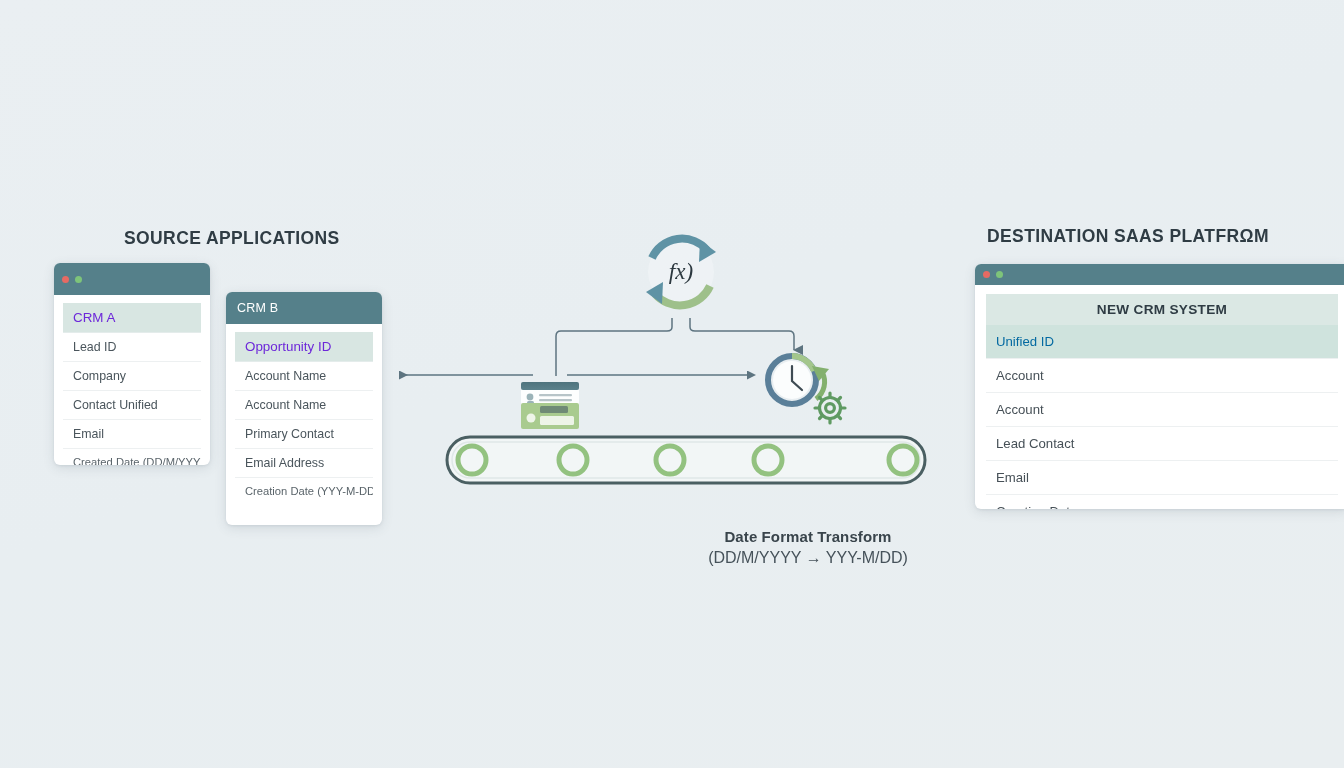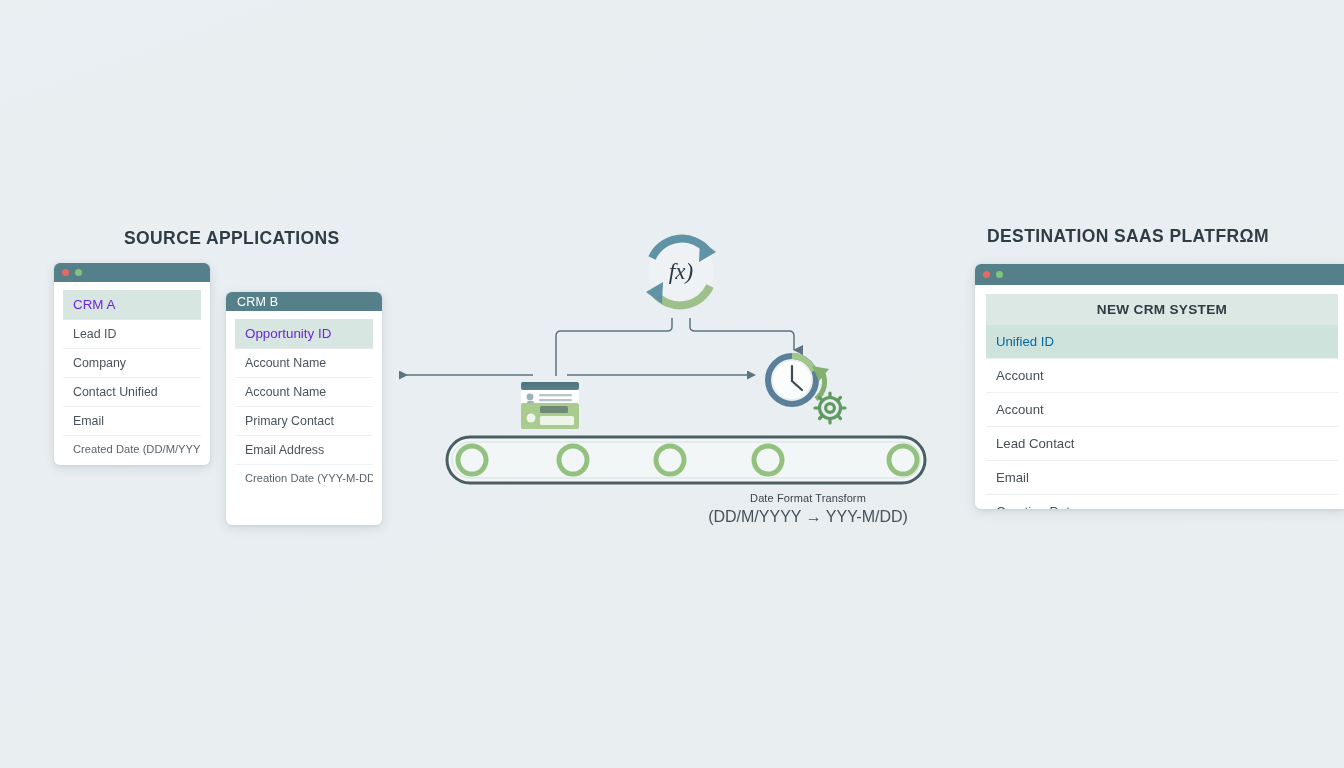--- a/index.html
+++ b/index.html
@@ -30,21 +30,21 @@
   
   .window {
     position: absolute;
     background: #ffffff;
     border-radius: 6px;
     box-shadow: 0 3px 12px rgba(60,80,95,.13), 0 1px 3px rgba(60,80,95,.10);
     overflow: hidden;
   }
   .titlebar {
     background: #55808a;
-    height: 19px;
+    height: 32px;
     display: flex;
     align-items: center;
     padding: 0 8px;
     gap: 6px;
   }
   .titlebar.with-label { padding-left: 11px; }
   .dot { width: 7px; height: 7px; border-radius: 50%; flex: none; }
   .dot.red   { background: #e66a63; }
   .dot.green { background: #7ec47a; }
   .win-label {
@@ -98,21 +98,21 @@
   
   #transform-caption {
     position: absolute;
     left: 662px;
     top: 491px;
     width: 292px;
     text-align: center;
     color: #39444b;
     line-height: 1.35;
   }
-  #transform-caption .l1 { font-size: 11px; font-weight: 400; letter-spacing: .1px; }
+  #transform-caption .l1 { font-size: 15px; font-weight: 700; letter-spacing: .1px; margin-top: 36px; }
   #transform-caption .l2 { font-size: 16px; font-weight: 400; color: #46525a; }
 
   svg { position: absolute; left: 0; top: 0; width: 1344px; height: 768px;
         overflow: visible; pointer-events: none; }
 </style>
 </head>
 <body>
 
 <div id="canvas">
 

